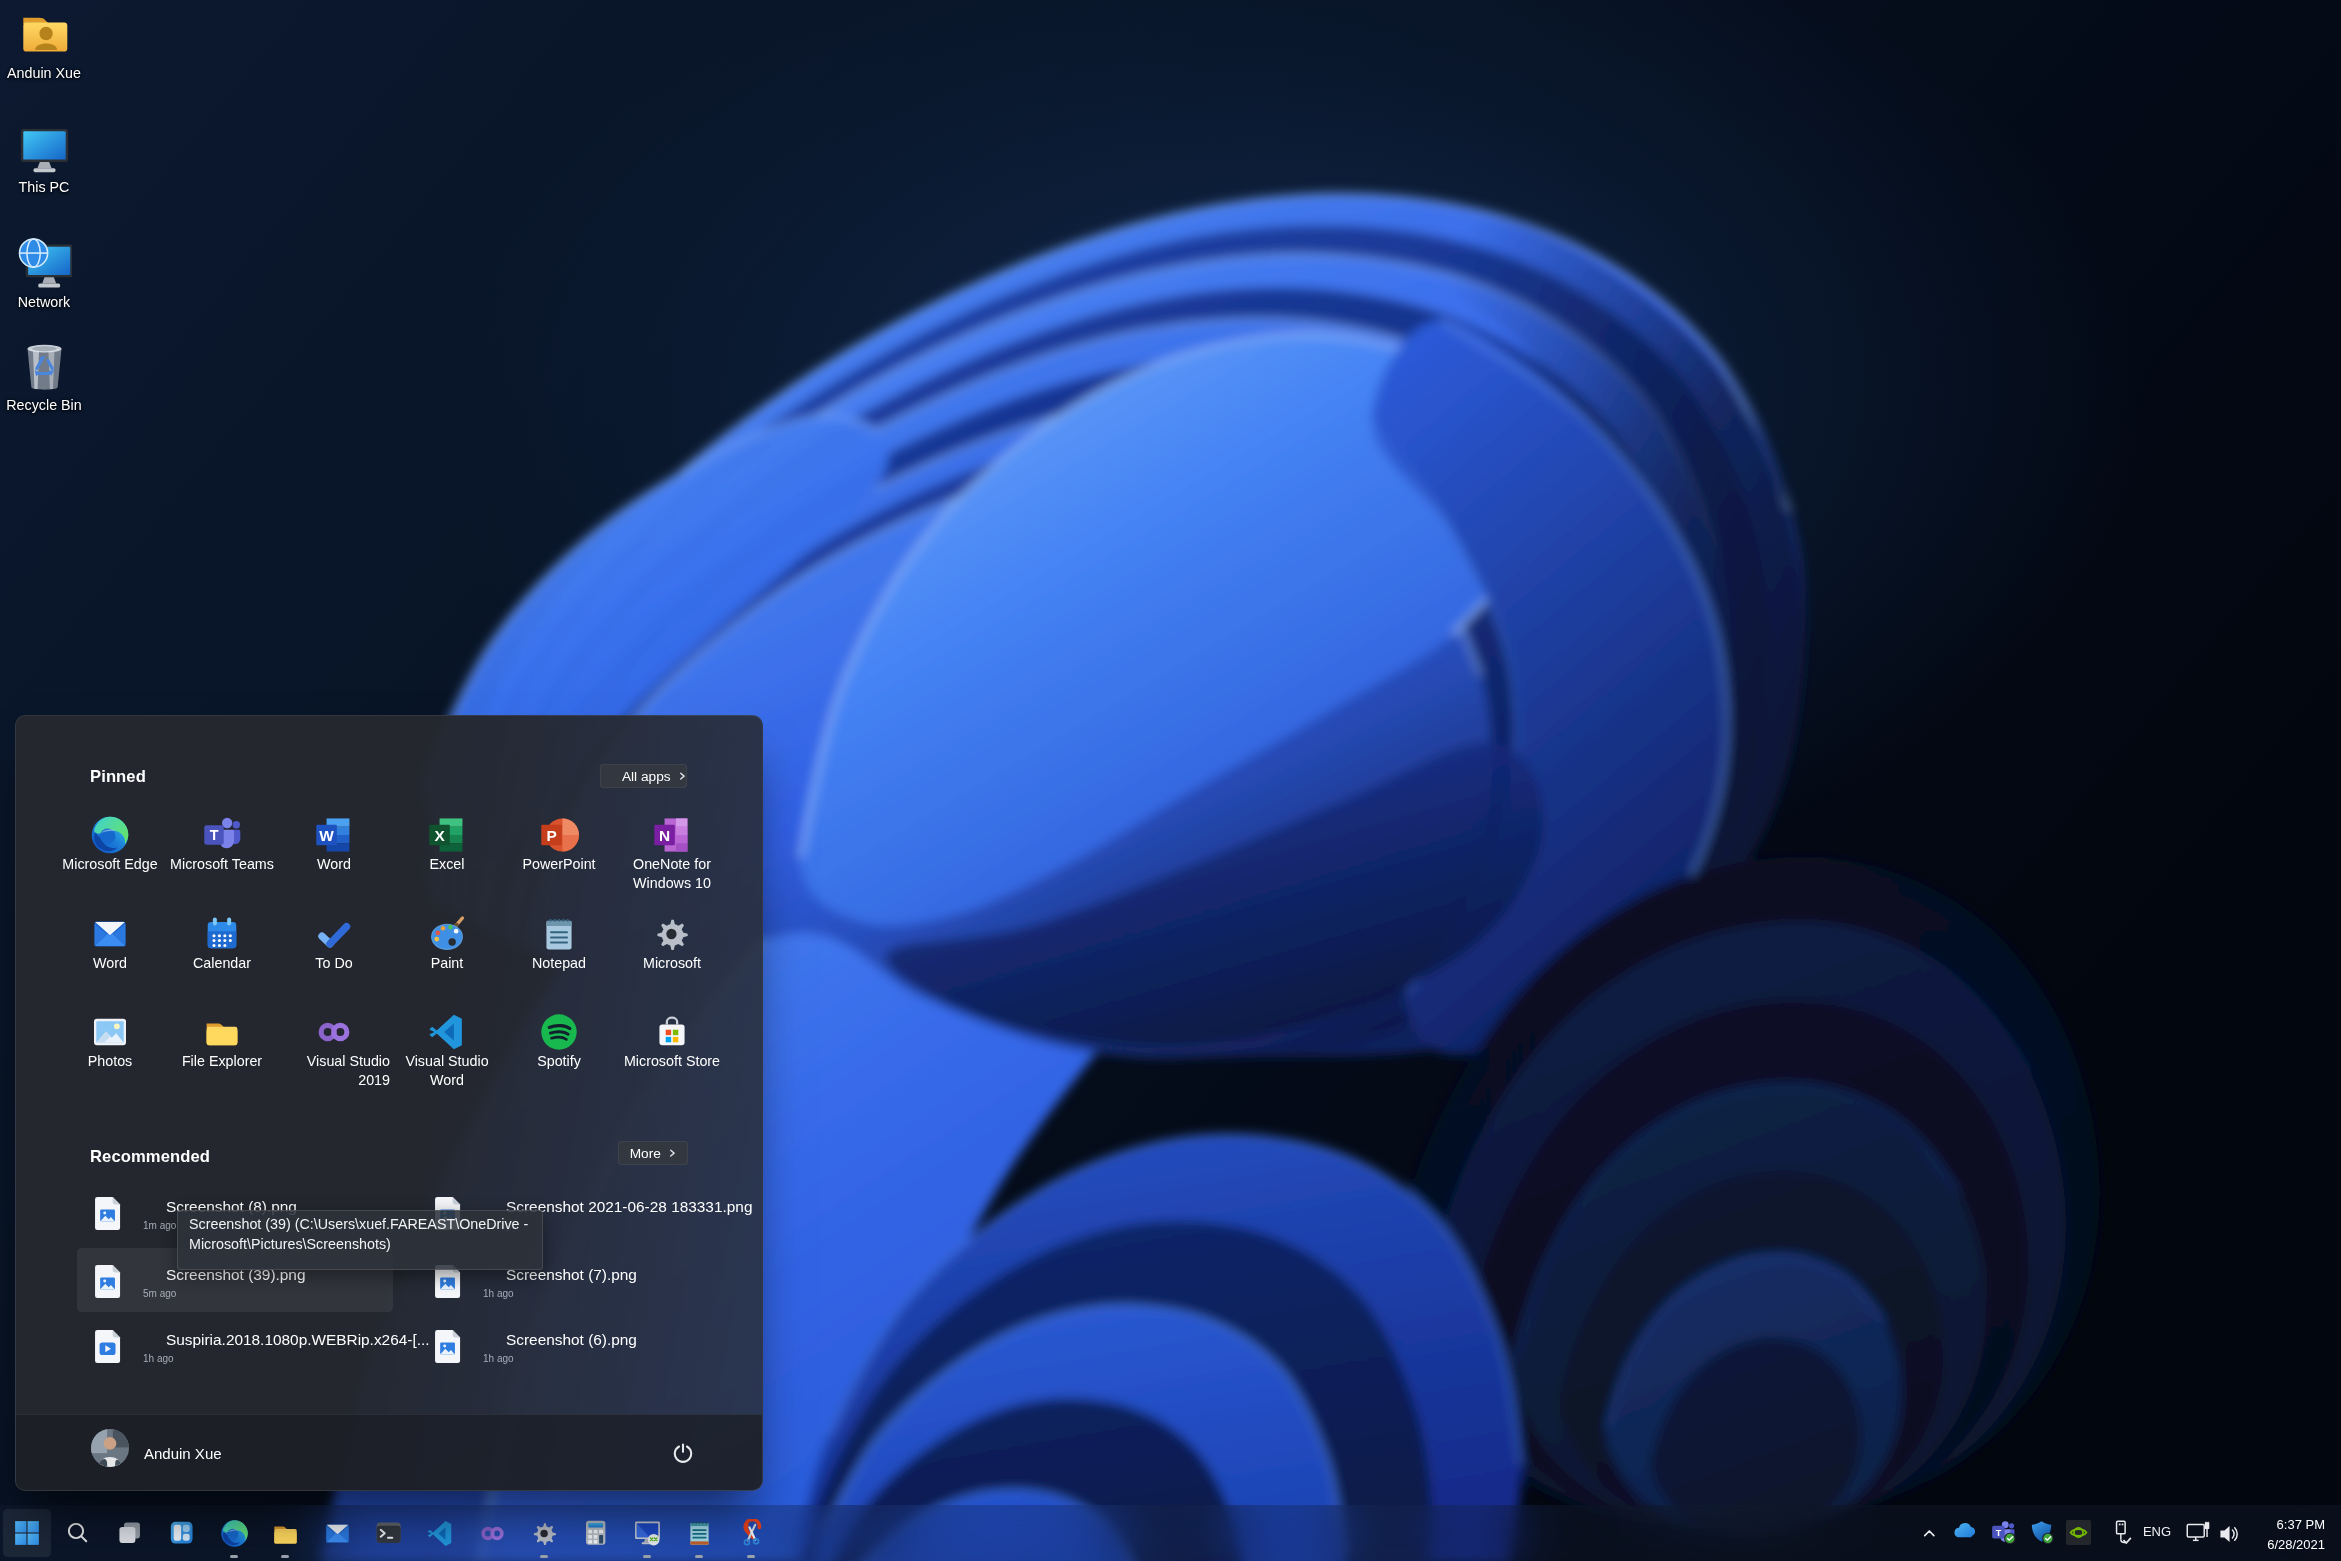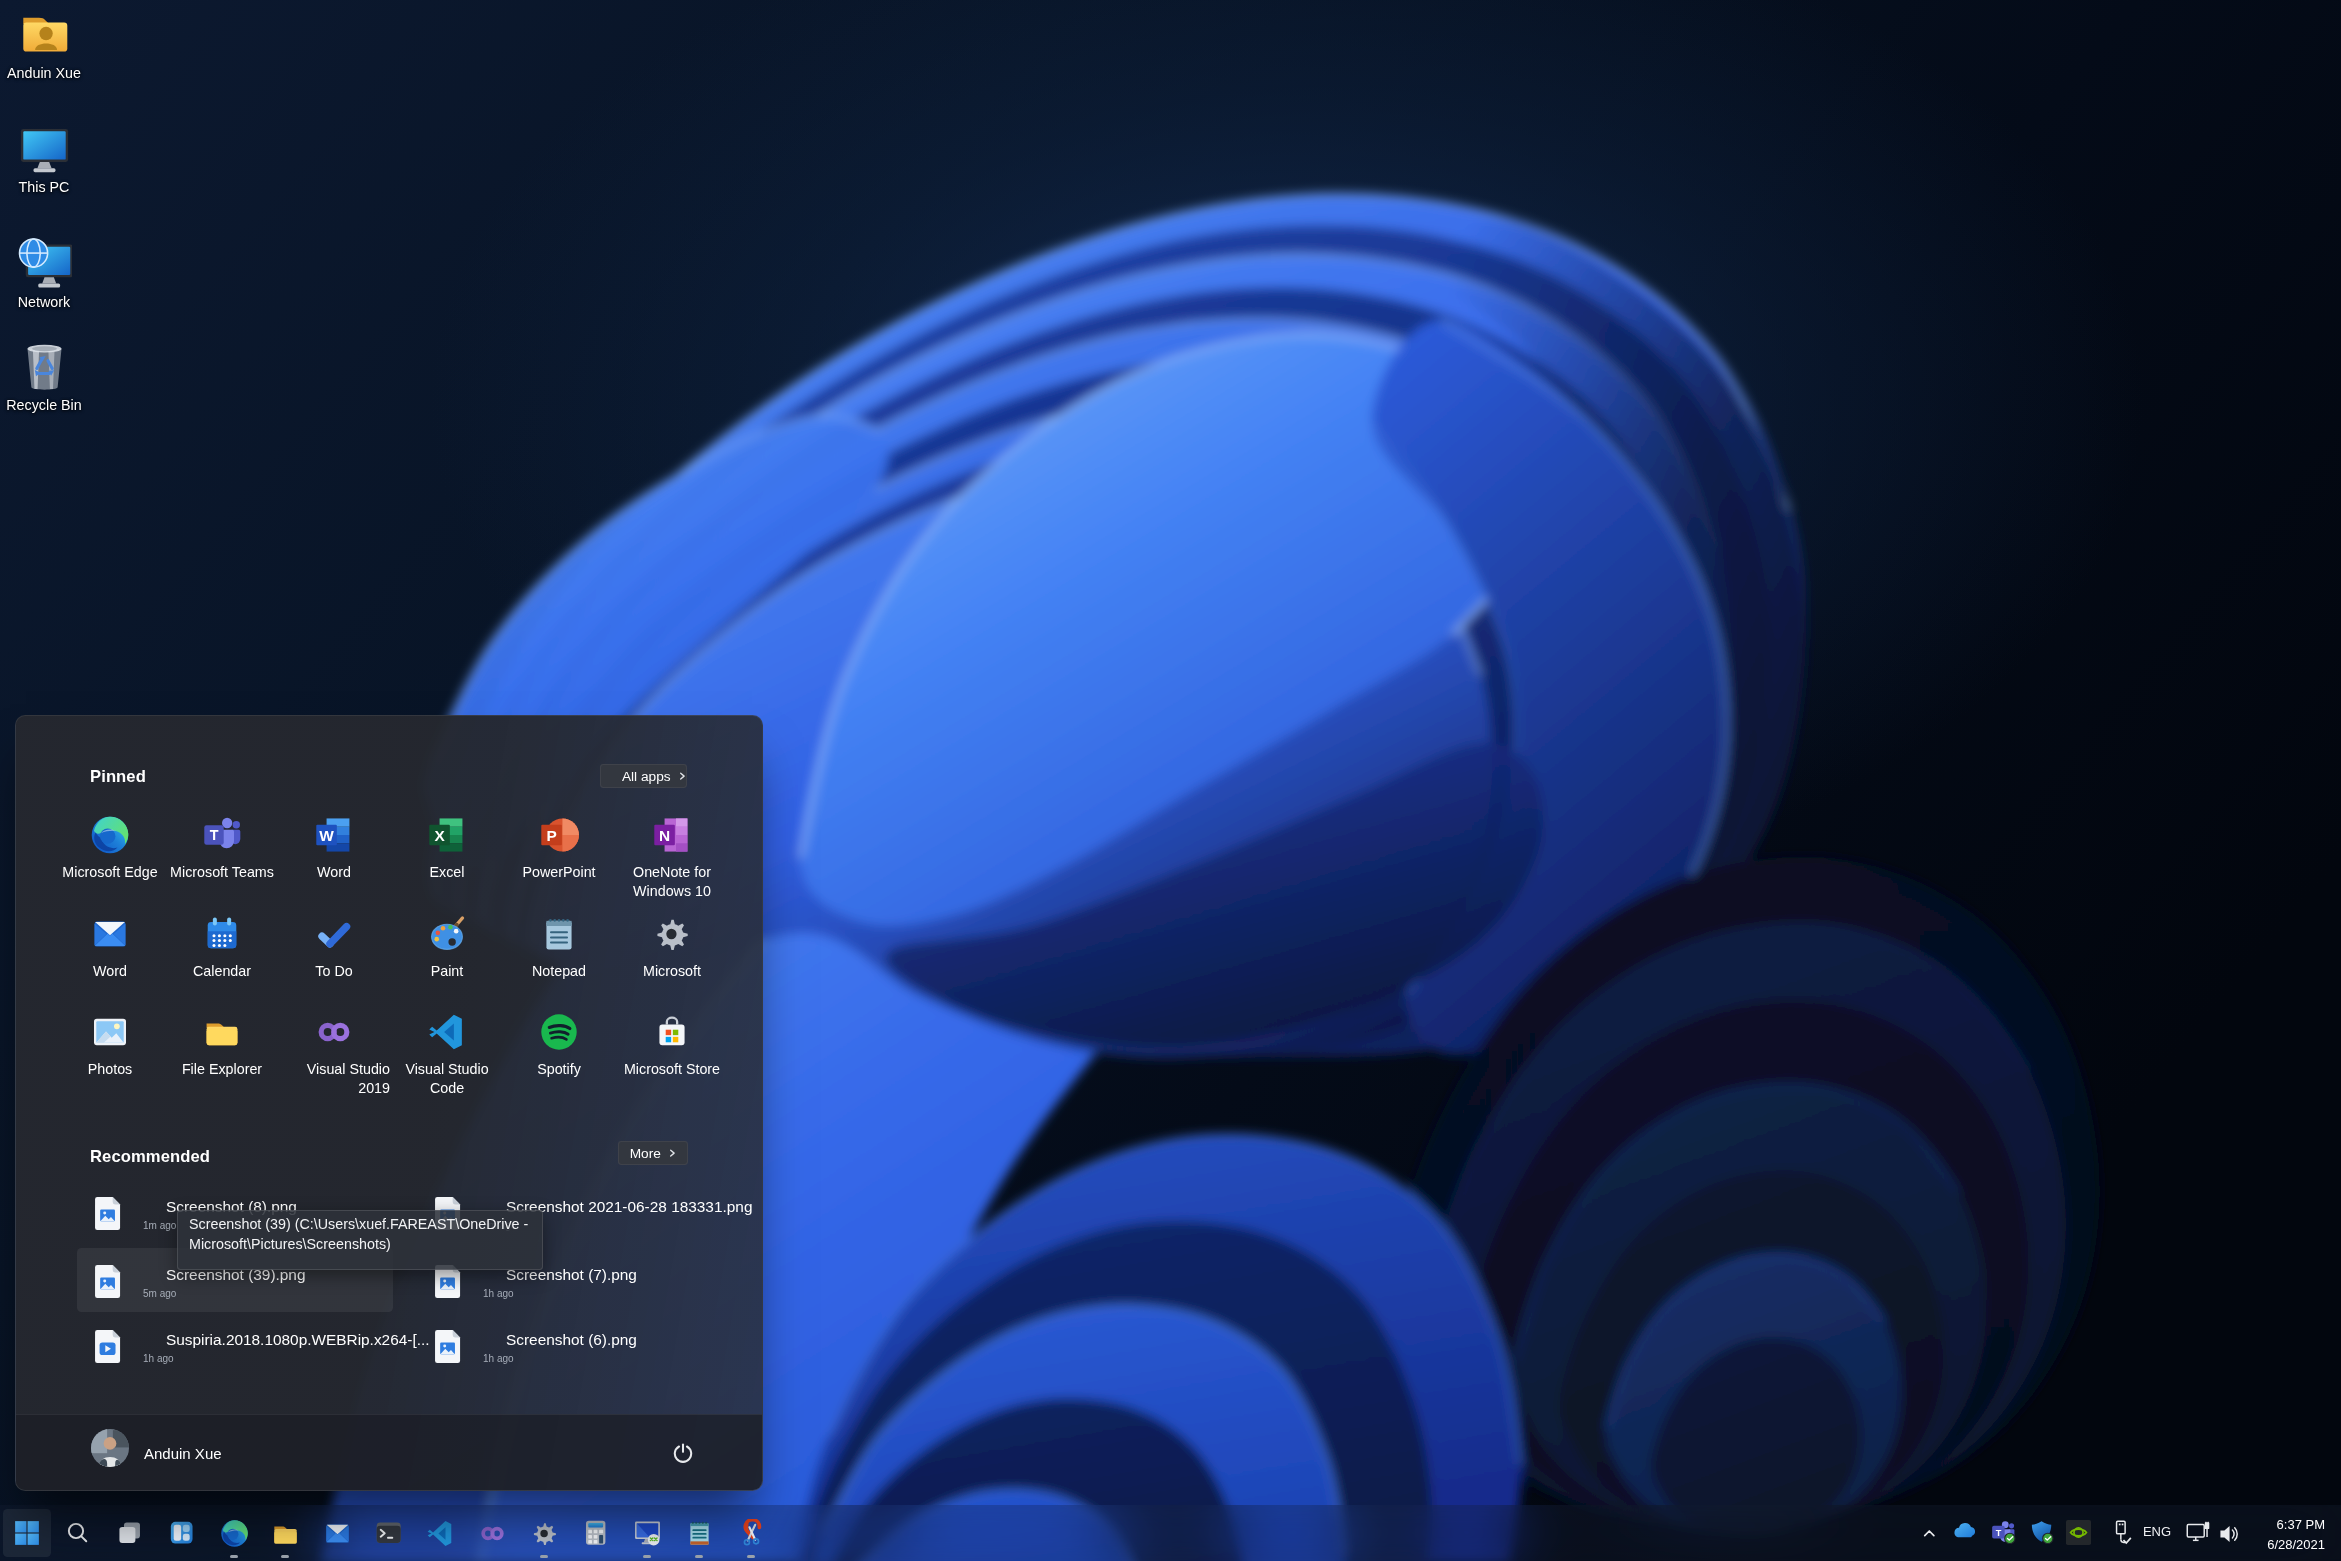--- a/index.html
+++ b/index.html
@@ -11,21 +11,21 @@
   
   #menu { position:absolute; left:15px; top:715px; width:748px; height:776px;
     border-radius:10.3px; background:linear-gradient(100deg, rgba(37,40,47,0.97) 55%, rgba(42,48,62,0.88) 100%);
     border:0.6px solid rgba(255,255,255,0.07);
     box-shadow:0 34px 46px -11.4px rgba(0,0,0,0.55); color:#fff; overflow:hidden; }
   #menu .hdr { position:absolute; font-size:16.6px; font-weight:700; letter-spacing:0.1px; }
   .pillbtn { position:absolute; background:#33373f; border:0.6px solid rgba(255,255,255,0.06);
     border-radius:3.4px; color:#fff; font-size:13.7px; display:flex; align-items:center; justify-content:center; }
   .tile { position:absolute; width:112px; text-align:center; color:#fff; font-size:14.3px; }
   .tile .ic { display:block; margin:0 auto; }
-  .tile .tl { margin-top:8px; line-height:19px; }
+  .tile .tl { line-height:19px; }
   .ritem { position:absolute; color:#fff; }
   .ritem .ric { position:absolute; left:0; top:0; }
   .ritem .rt1 { position:absolute; left:48px; top:1.1px; font-size:15.4px; white-space:nowrap;margin-left:23px; }
   .ritem .rt2 { position:absolute; left:48px; top:23px; font-size:10px; color:#a6adb8; white-space:nowrap; }
   #userband { position:absolute; left:0; bottom:0; width:100%; height:76px; background:rgba(27,30,38,0.75);
     border-top:0.6px solid rgba(255,255,255,0.07); }
   #tooltip { position:absolute; left:177px; top:1210px; width:366px; height:60px; background:rgba(46,50,58,0.88);
     border:0.6px solid rgba(255,255,255,0.12); border-radius:3.4px; color:#f2f3f5; font-size:14.3px;
     padding:3.4px 0 0 11px; line-height:20px; box-shadow:0 5.7px 17px rgba(0,0,0,0.4); z-index:40; white-space:nowrap; overflow:hidden; }
   
@@ -715,21 +715,21 @@
       <circle cx="24" cy="35" r="11.5" stroke="#8a63cc" stroke-width="9" fill="none"></circle>
       <circle cx="46" cy="35" r="11.5" stroke="#9a71dd" stroke-width="9" fill="none"></circle>
     </svg>
     <div class="tl">Visual Studio 2019</div>
   </div>
   <div class="tile" style="left:375px; top:296px;">
     <svg class="ic" width="40" height="40" viewBox="0 0 70 70">
       <path d="M47,5 L61,12 V58 L47,65 L17,37.5 L9,44 L4,39.5 L13,35 L4,30.5 L9,26 L17,32.5 Z" fill="#2196dc"></path>
       <path d="M47,20 L30,35 L47,50 Z" fill="#0d6ab8"></path>
     </svg>
-    <div class="tl">Visual Studio Code</div>
+    <div class="tl">Visual Studio Word</div>
   </div>
   <div class="tile" style="left:487px; top:296px;">
     <svg class="ic" width="40" height="40" viewBox="0 0 70 70">
       <circle cx="35" cy="35" r="31" fill="#19b84e"></circle>
       <path d="M18,27 C30,22 46,23 54,29" stroke="#11202c" stroke-width="5.5" stroke-linecap="round" fill="none"></path>
       <path d="M20,37 C31,33 44,34 51,39" stroke="#11202c" stroke-width="5" stroke-linecap="round" fill="none"></path>
       <path d="M22,46 C32,43 42,44 48,48" stroke="#11202c" stroke-width="4.5" stroke-linecap="round" fill="none"></path>
     </svg>
     <div class="tl">Spotify</div>
   </div>

